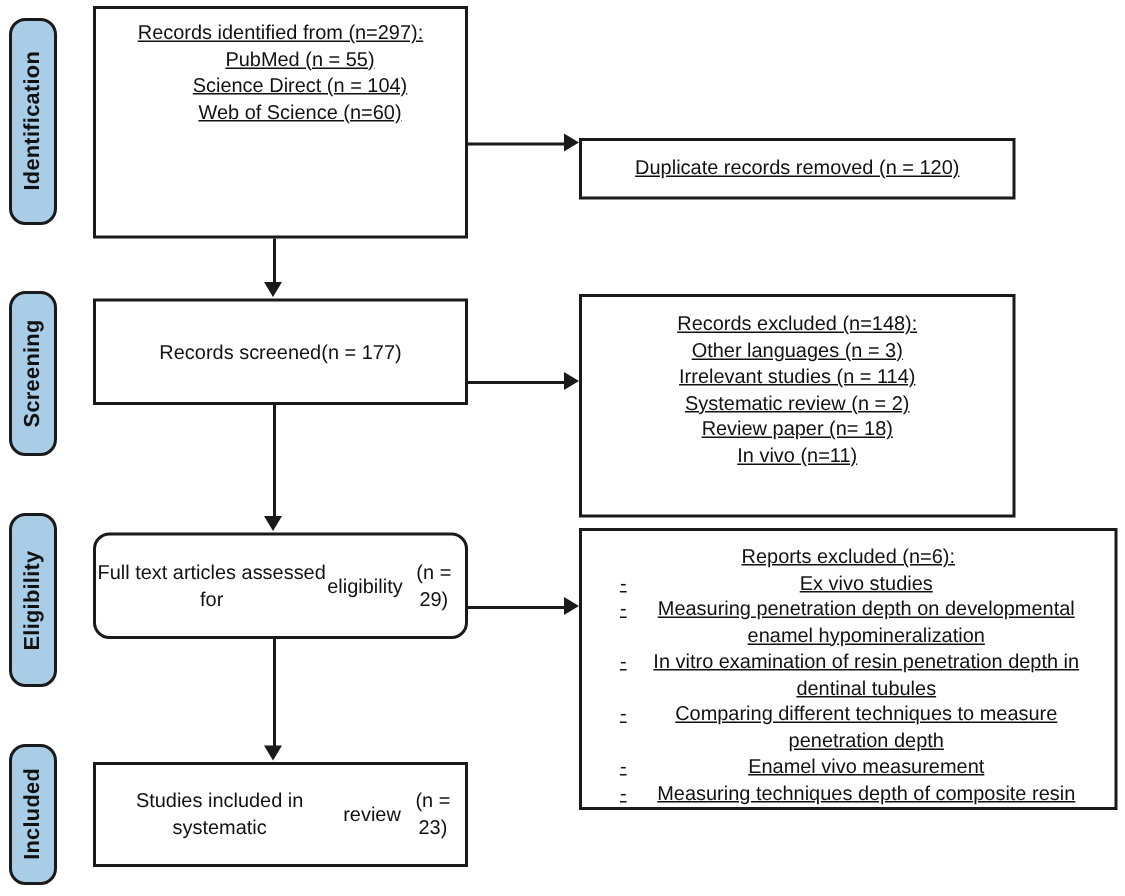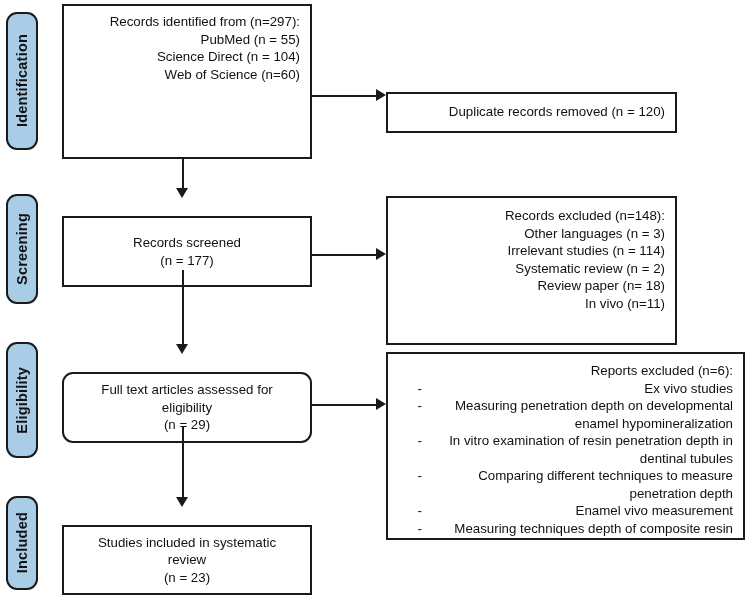--- a/index.html
+++ b/index.html
@@ -45,28 +45,28 @@
     position: absolute;
     box-sizing: border-box;
     background: #ffffff;
     border: 2.5px solid #1a1a1a;
     color: #111111;
     font-size: 13.3px;
     line-height: 1.32;
   }
   .flow-box.center {
     display: flex;
-    flex-direction: column;
+    flex-direction: row;
     align-items: center;
     justify-content: center;
     text-align: center;
-    margin-top: 17px;
   }
   .flow-box.left {
-    text-align: right;
+    text-align: center;
+    text-decoration: underline;
   }
   .box-inner {
     padding: 7px 10px 0 10px;
   }
   .box-line {
     white-space: pre;
   }
   .box-line.indent {
     padding-left: 26px;
   }

